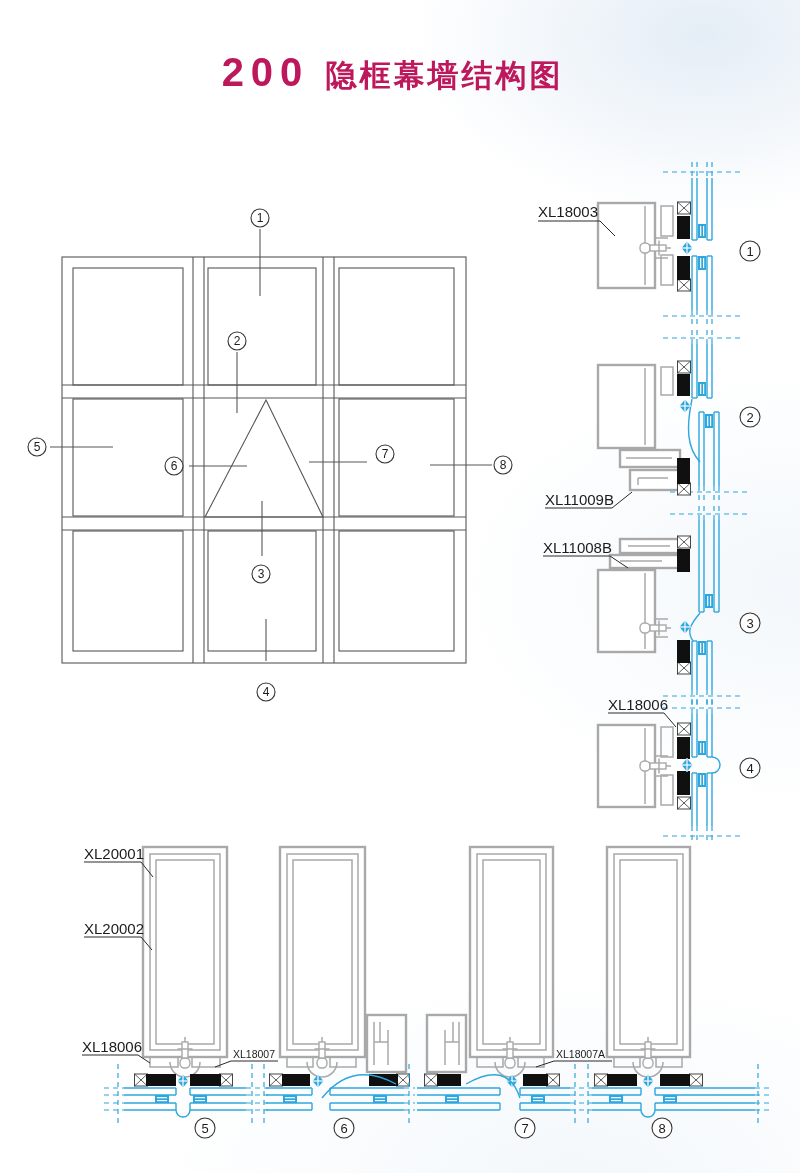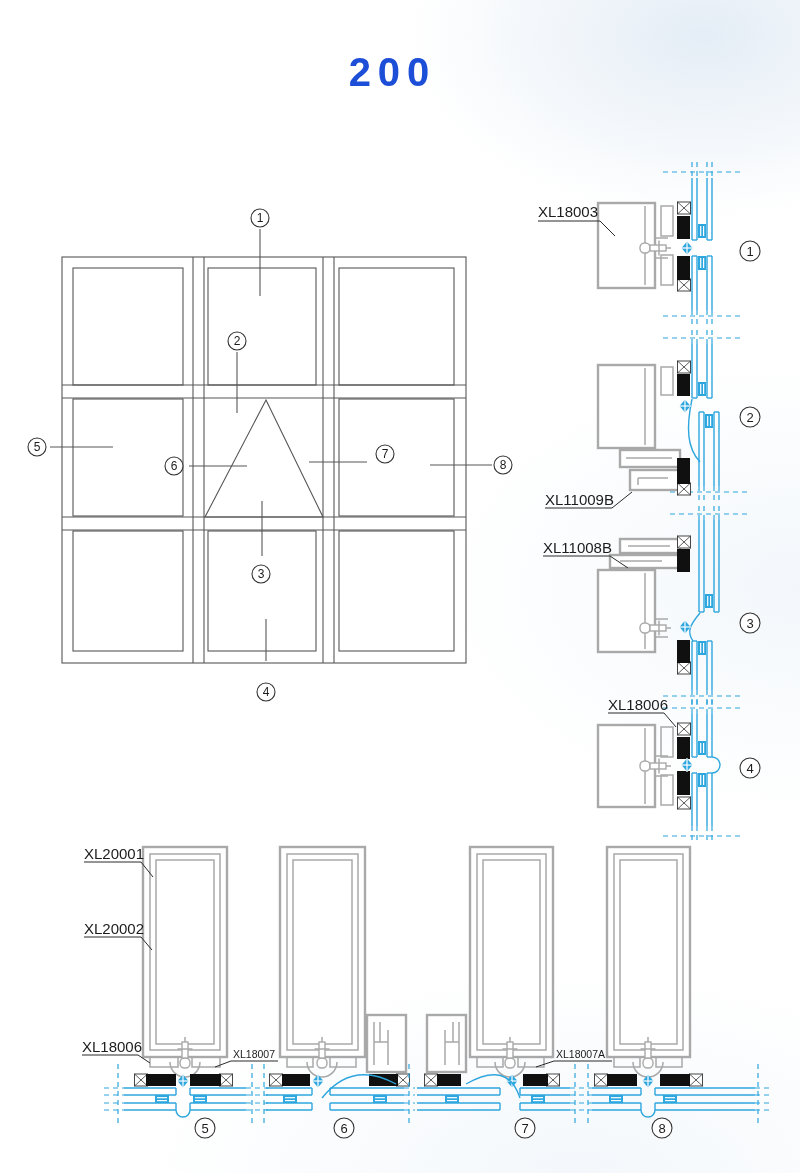--- a/index.html
+++ b/index.html
@@ -5,21 +5,21 @@
   html,body{margin:0;padding:0;}
   body{width:800px;height:1173px;position:relative;background:#fff;overflow:hidden;
        font-family:"Liberation Sans",sans-serif;}
   .bg{position:absolute;inset:0;pointer-events:none;
       background:
         radial-gradient(420px 260px at 88% 3%, rgba(206,222,238,.55), rgba(206,222,238,0) 70%),
         radial-gradient(520px 320px at 101% 50%, rgba(214,229,242,.30), rgba(214,229,242,0) 70%),
         radial-gradient(600px 280px at 72% 100%, rgba(214,229,242,.28), rgba(214,229,242,0) 72%),
         #ffffff;}
   .title{position:absolute;top:50px;left:0;right:15px;display:flex;justify-content:center;
-         align-items:baseline;gap:16px;color:#1d4ed8;}
+         align-items:baseline;gap:16px;color:#be185d;}
   .t-num{font-size:40px;font-weight:900;letter-spacing:7px;}
   .t-cn{font-size:31px;font-weight:700;letter-spacing:3px;}
   svg{position:absolute;left:0;top:0;}
   svg text{font-family:"Liberation Sans",sans-serif;fill:#1c1c1c;}
   .lbl{font-size:15px;}
   .lbls{font-size:10.5px;}
   .con{font-size:12px;text-anchor:middle;}
   .con2{font-size:13px;text-anchor:middle;}
   .elv{stroke:#565656;stroke-width:1.1;fill:none;}
   .ink{stroke:var(--ink,#2a2a2a);stroke-width:1;fill:none;}
@@ -35,20 +35,21 @@
   .hxr{fill:#fff;stroke:#333;stroke-width:.9;}
   .hxl{stroke:#333;stroke-width:.8;}
 </style>
 </head>
 <body>
 
 <div class="bg"></div>
 
 <div class="title">
   <span class="t-num">200</span>
+  <span class="t-cn">隐框幕墙结构图</span>
 </div>
 
 <svg width="800" height="1173" viewBox="0 0 800 1173">
   <defs>
     <g id="hx">
       <rect x="-6.5" y="-6" width="13" height="12" class="hxr"></rect>
       <line x1="-6.5" y1="-6" x2="6.5" y2="6" class="hxl"></line>
       <line x1="-6.5" y1="6" x2="6.5" y2="-6" class="hxl"></line>
     </g>
     <g id="dm">

